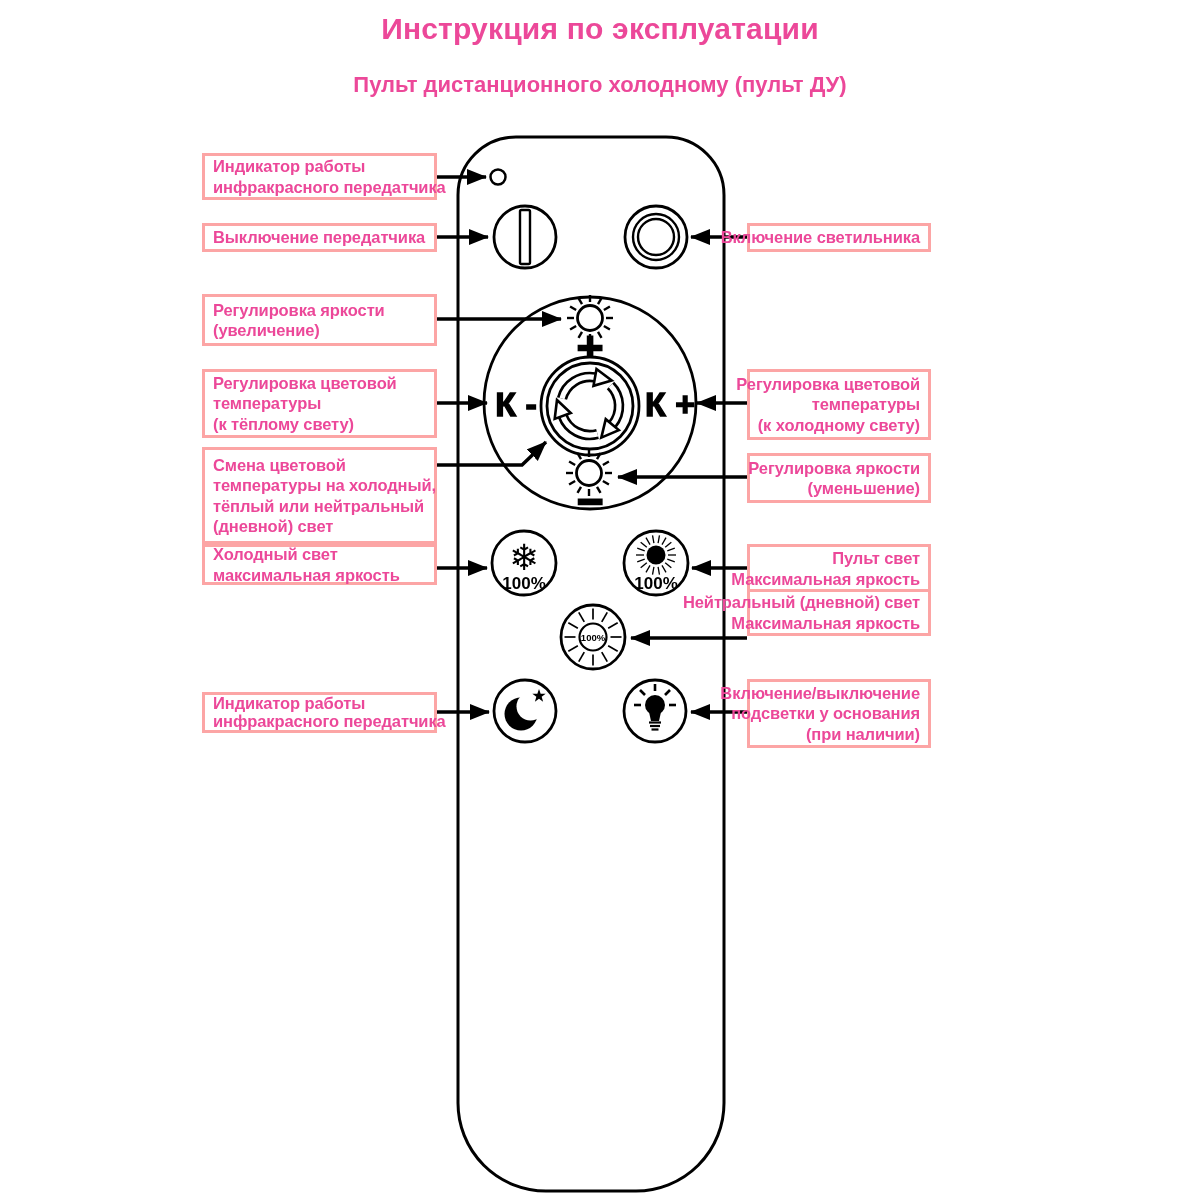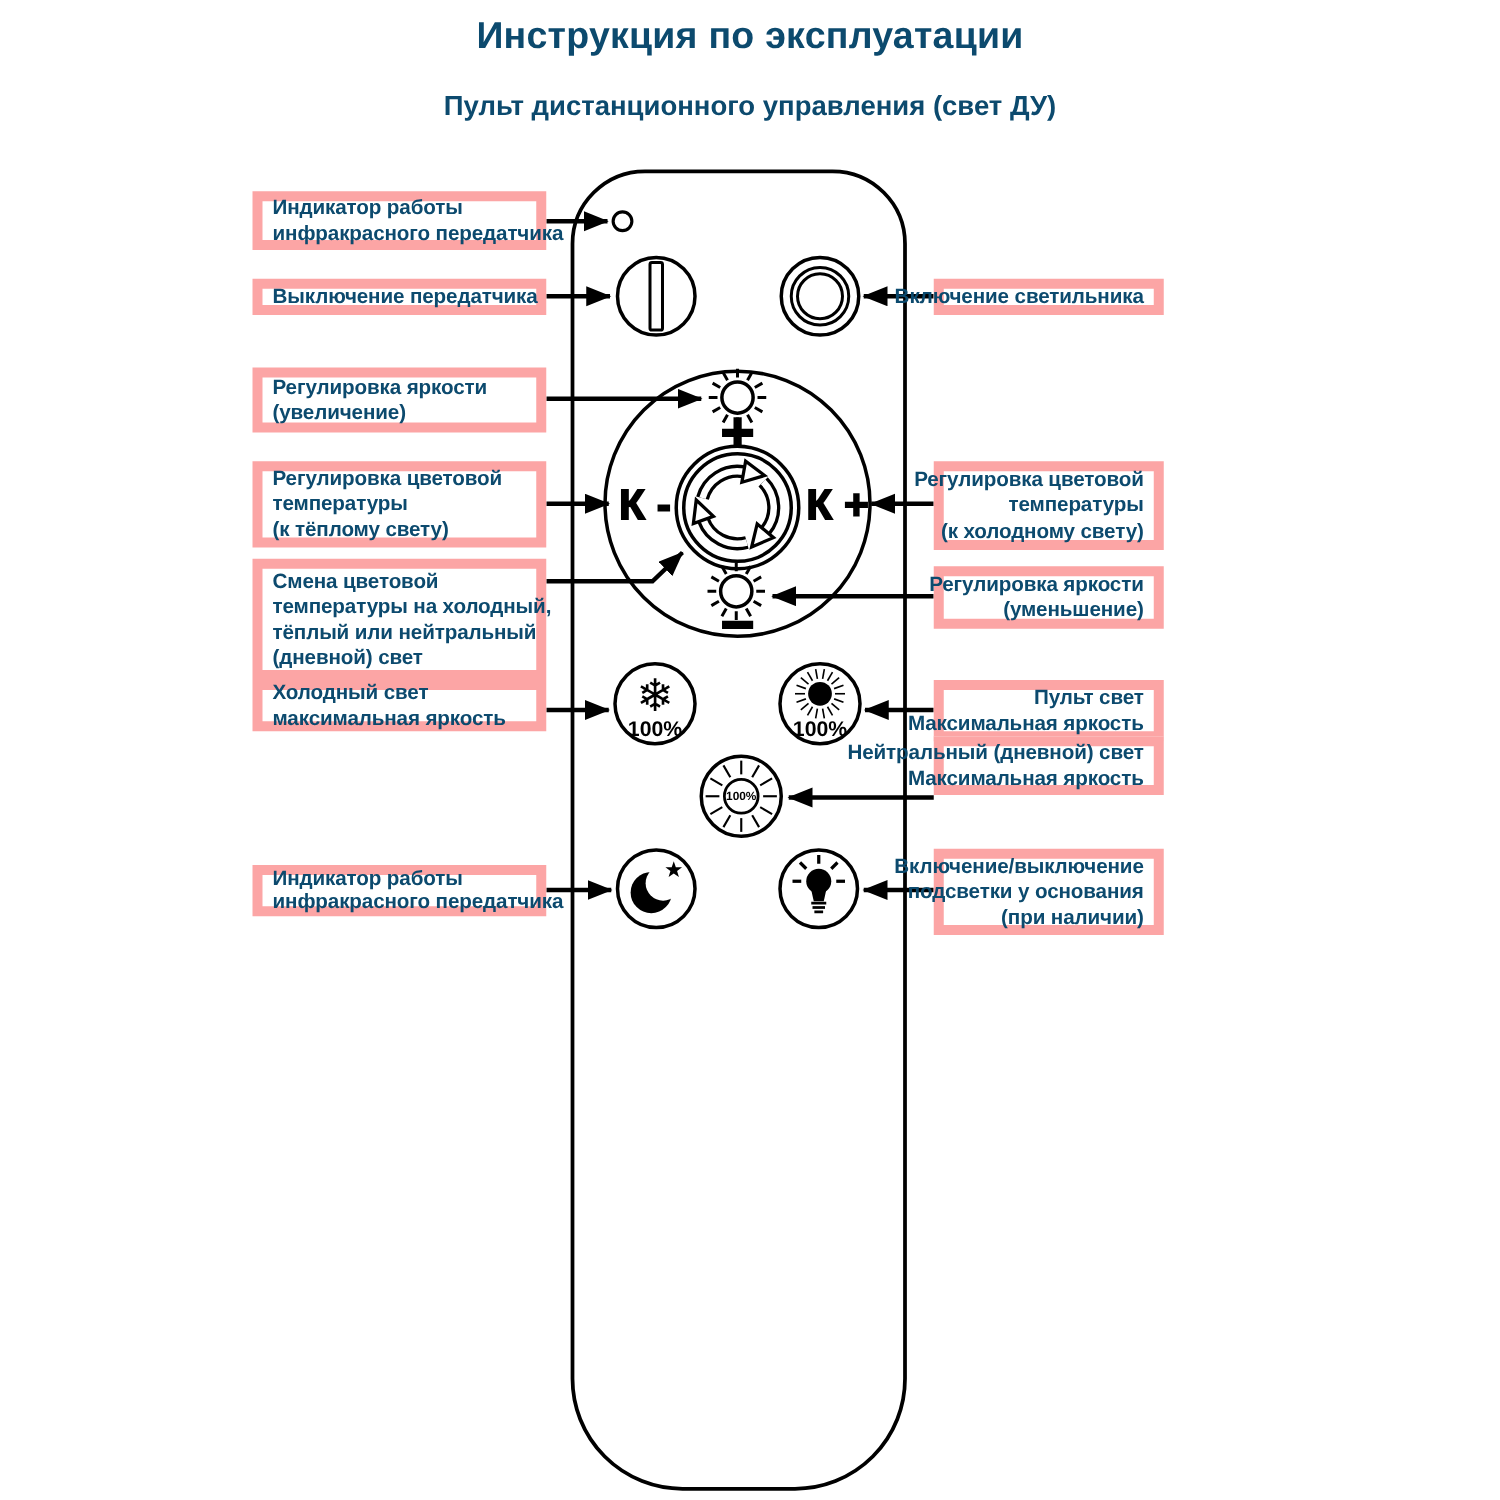--- a/index.html
+++ b/index.html
@@ -1,23 +1,23 @@
 <!DOCTYPE html>
 <html><head>
 <meta charset="utf-8">
 <style>
   html,body{margin:0;padding:0;background:#fff;}
   .stage{position:relative;width:1200px;height:1200px;background:#ffffff;overflow:hidden;
-         font-family:"Liberation Sans","DejaVu Sans",sans-serif;color:#0c4a6e;}
+         font-family:"Liberation Sans","DejaVu Sans",sans-serif;color:#ec4899;}
   .title{position:absolute;top:12px;left:0;width:100%;text-align:center;
          font-size:30px;font-weight:bold;letter-spacing:.2px;}
   .subtitle{position:absolute;top:72px;left:0;width:100%;text-align:center;
          font-size:22px;font-weight:bold;}
   svg.diagram{position:absolute;left:0;top:0;z-index:1;}
-  .label-box{position:absolute;box-sizing:border-box;background:#fff;border:8px solid #fca5a5;
+  .label-box{position:absolute;box-sizing:border-box;background:#fff;border:3px solid #fca5a5;
          display:flex;align-items:center;z-index:2;}
   .label-box span{white-space:pre;font-size:16.5px;line-height:20.5px;font-weight:bold;
          letter-spacing:-0.1px;}
   .label-box.tight span{line-height:17.5px;}
   .lbox{left:202px;width:235px;justify-content:flex-start;padding-left:8px;}
   .lbox span{text-align:left;}
   .rbox{left:747px;width:184px;justify-content:flex-end;padding-right:8px;}
   .rbox span{text-align:right;}
   
   .btn{fill:#fff;stroke:#000;stroke-width:2.8;}
@@ -35,21 +35,21 @@
          font-family:"Liberation Sans",sans-serif;}
   .pct-small{font-size:9.5px;font-weight:bold;fill:#000;text-anchor:middle;
          dominant-baseline:central;font-family:"Liberation Sans",sans-serif;}
 </style>
 </head>
 <body>
 
 <div class="stage">
 
   <div class="title">Инструкция по эксплуатации</div>
-  <div class="subtitle">Пульт дистанционного управления (свет ДУ)</div>
+  <div class="subtitle">Пульт дистанционного холодному (пульт ДУ)</div>
 
   <svg class="diagram" width="1200" height="1200" viewBox="0 0 1200 1200" xmlns="http://www.w3.org/2000/svg">
     <defs>
       <marker id="mArrow" markerUnits="userSpaceOnUse" markerWidth="24" markerHeight="18" refX="19" refY="8" orient="auto">
         <path d="M0,0 L20,8 L0,16 Z" fill="#000"></path>
       </marker>
       <line id="sray" x1="16" y1="0" x2="23" y2="0" stroke="#000" stroke-width="2.4"></line>
       <line id="wray" x1="12" y1="0" x2="20" y2="0" stroke="#000" stroke-width="1.3"></line>
       <line id="nray" x1="17.5" y1="0" x2="28.5" y2="0" stroke="#000" stroke-width="1.7"></line>
       <g id="cyc">

